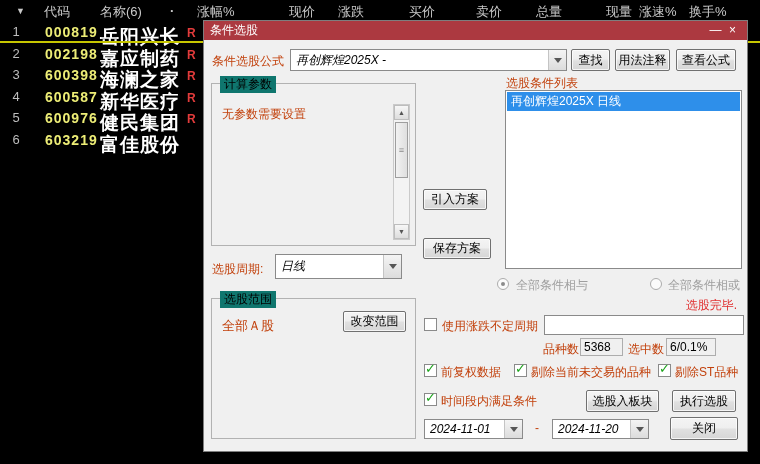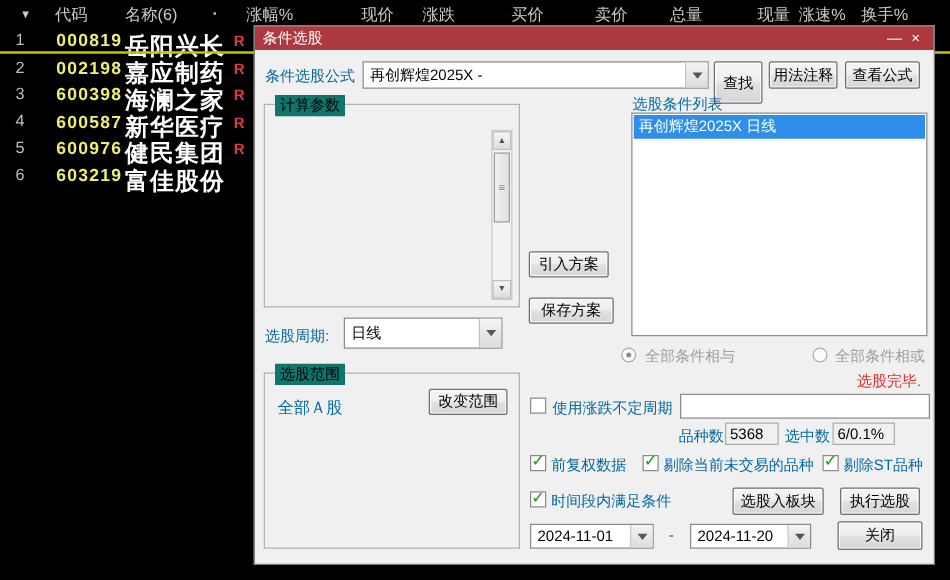--- a/index.html
+++ b/index.html
@@ -21,33 +21,33 @@
 
   
   .dialog { position:absolute; left:203px; top:20px; width:545px; height:432px;
             background:#F0F0F0; border:1px solid #7E7E7E; box-sizing:border-box;
             font-size:12px; color:#000; }
   .titlebar { position:absolute; left:0; top:0; right:0; height:19px; background:#AC3940;
               color:#FFF; display:flex; align-items:center; padding:0 6px; box-sizing:border-box; }
   .titlebar .title { flex:1; font-size:12px; }
   .win-btn { width:17px; text-align:center; font-size:12px; line-height:17px; }
 
-  .lbl { position:absolute; white-space:nowrap; font-size:12px; color:#0369a1; }
+  .lbl { position:absolute; white-space:nowrap; font-size:12px; color:#c2410c; }
   .gray { color:#9E9E9E; }
   .status { color:#E02D2D; }
 
   .btn { position:absolute; box-sizing:border-box; border:1px solid #707070; border-radius:2px;
          background:linear-gradient(#F4F4F4,#EFEFEF 45%,#E0E0E0 55%,#D6D6D6);
          box-shadow:inset 0 0 0 1px rgba(255,255,255,.75);
          display:flex; align-items:center; justify-content:center;
          font-size:12px; color:#000; white-space:nowrap; }
 
   .combo { position:absolute; box-sizing:border-box; background:#FFF; border:1px solid #8A8A8A;
            display:flex; align-items:center; }
-  .combo-text { flex:1; padding-left:5px; font-size:12px; white-space:nowrap; overflow:hidden; }
+  .combo-text { flex:1; padding-left:5px; font-size:12px; white-space:nowrap; overflow:hidden;font-style:italic; }
   .combo-btn { width:17px; align-self:stretch; border-left:1px solid #C4C4C4;
                background:linear-gradient(#F4F4F4,#DCDCDC);
                display:flex; align-items:center; justify-content:center; }
   .tri { width:0; height:0; border-left:4px solid transparent; border-right:4px solid transparent;
          border-top:5px solid #565656; }
 
   .group { position:absolute; box-sizing:border-box; border:1px solid #B2B2B2; }
   .group-label { position:absolute; top:-8px; left:8px; background:#0f766e; padding:0 4px; font-size:12px; }
 
   .vscroll { position:absolute; box-sizing:border-box; background:#F3F3F3; border:1px solid #CACACA; }
@@ -145,26 +145,27 @@
       <span class="win-btn">×</span>
     </div>
 
     <span class="lbl" style="left:8px; top:32px">条件选股公式</span>
     <div class="combo" style="left:86px; top:28px; width:277px; height:22px">
       <span class="combo-text">再创辉煌2025X -</span>
       <span class="combo-btn">
           <i class="tri"></i>
         </span>
     </div>
-    <div class="btn" style="left:367px; top:28px; width:39px; height:34px">查找</div>
+    <div class="btn" style="left:367px; top:28px; width:39px; height:22px">查找</div>
     <div class="btn" style="left:411px; top:28px; width:55px; height:22px">用法注释</div>
     <div class="btn" style="left:472px; top:28px; width:60px; height:22px">查看公式</div>
 
     <div class="group" style="left:7px; top:62px; width:205px; height:163px">
       <span class="group-label">计算参数</span>
+      <span class="lbl" style="left:10px; top:22px">无参数需要设置</span>
       <div class="vscroll" style="left:181px; top:20px; width:17px; height:136px">
         <div class="sb-btn sb-up">▲</div>
         <div class="sb-thumb">
           <span>≡</span>
         </div>
         <div class="sb-btn sb-down">▼</div>
       </div>
     </div>
 
     <span class="lbl" style="left:8px; top:240px">选股周期:</span>
@@ -174,21 +175,21 @@
           <i class="tri"></i>
         </span>
     </div>
 
     <div class="group" style="left:7px; top:277px; width:205px; height:141px">
       <span class="group-label">选股范围</span>
       <span class="lbl" style="left:10px; top:18px; font-size:13px">全部Ａ股</span>
       <div class="btn" style="left:131px; top:12px; width:63px; height:21px">改变范围</div>
     </div>
 
-    <div class="btn" style="left:219px; top:180px; width:64px; height:21px">引入方案</div>
+    <div class="btn" style="left:219px; top:168px; width:64px; height:21px">引入方案</div>
     <div class="btn" style="left:219px; top:217px; width:68px; height:21px">保存方案</div>
 
     <span class="lbl" style="left:302px; top:54px">选股条件列表</span>
     <div class="listbox" style="left:301px; top:69px; width:237px; height:179px">
       <div class="list-sel">再创辉煌2025X  日线</div>
     </div>
 
     <span class="radio" style="left:293px; top:257px">
         <i class="dot"></i>
       </span>

